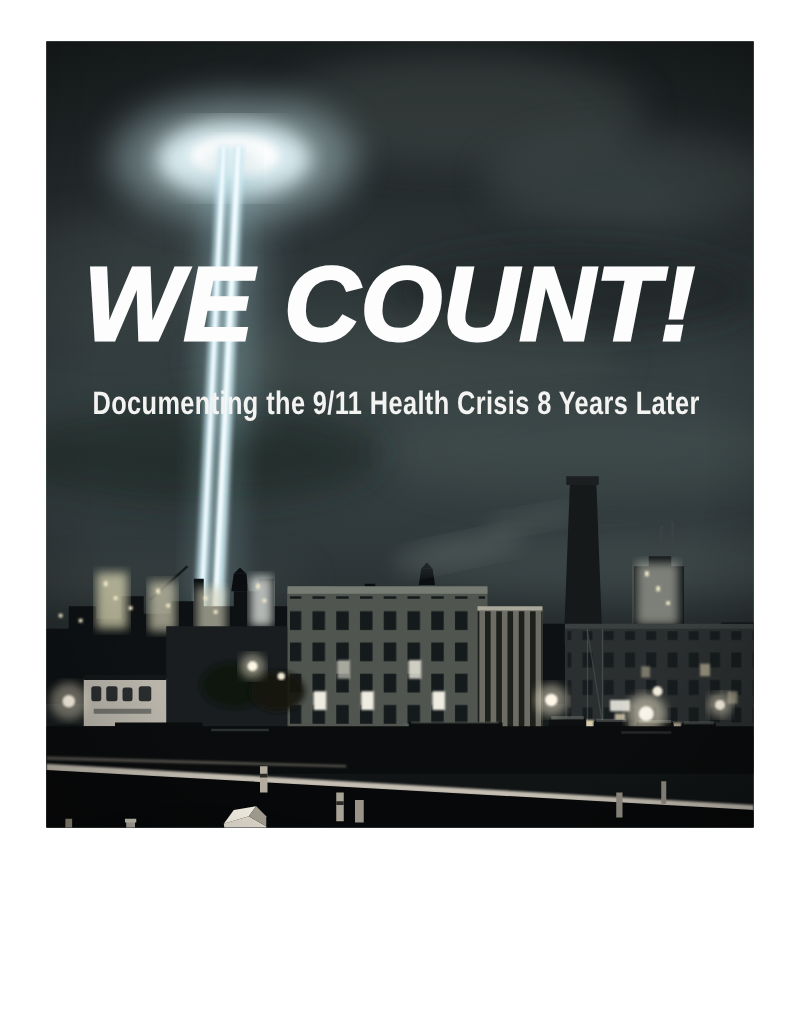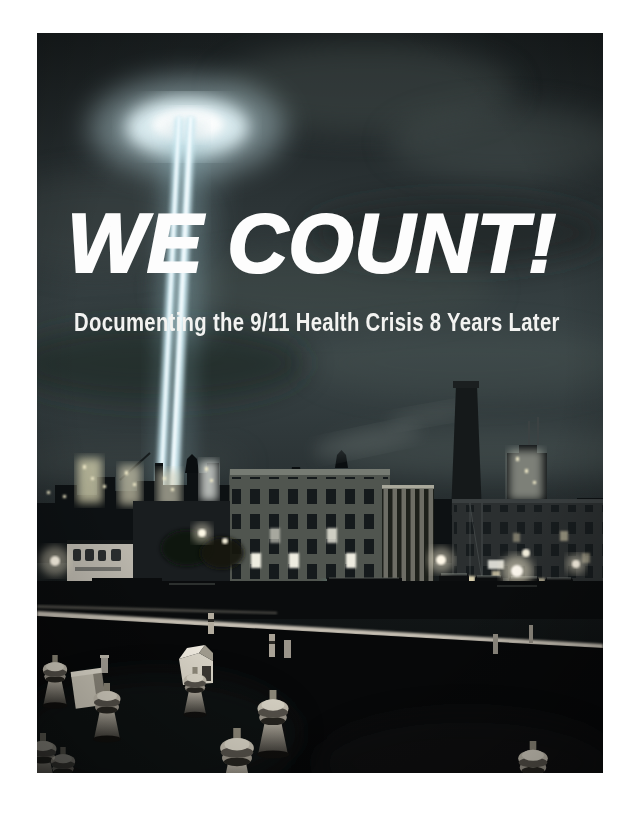--- a/index.html
+++ b/index.html
@@ -1,18 +1,18 @@
 <!DOCTYPE html>
 <html><head>
 <meta charset="utf-8">
 <style>
   html,body{margin:0;padding:0;background:#ffffff;}
   .page{position:relative;width:640px;height:828px;background:#ffffff;overflow:hidden;
         font-family:"Liberation Sans",sans-serif;}
-  .photo{position:absolute;left:37px;top:33px;width:566px;height:740px;overflow:hidden;
+  .photo{position:absolute;left:37px;top:33px;width:566px;height:629px;overflow:hidden;
          background:#14181a;}
   .scene{position:absolute;left:0;top:0;width:566px;height:757px;display:block;}
   .title-block{position:absolute;left:0;top:0;width:566px;pointer-events:none;}
   .poster-title{
     position:absolute;left:30px;top:168px;margin:0;white-space:nowrap;
     font-family:"Liberation Sans",sans-serif;font-style:italic;font-weight:bold;
     font-size:84px;line-height:1;color:#fdfdfd;
     -webkit-text-stroke:2.2px #fdfdfd;letter-spacing:0.5px;}
   .poster-subtitle{
     position:absolute;left:37px;top:274px;white-space:nowrap;

